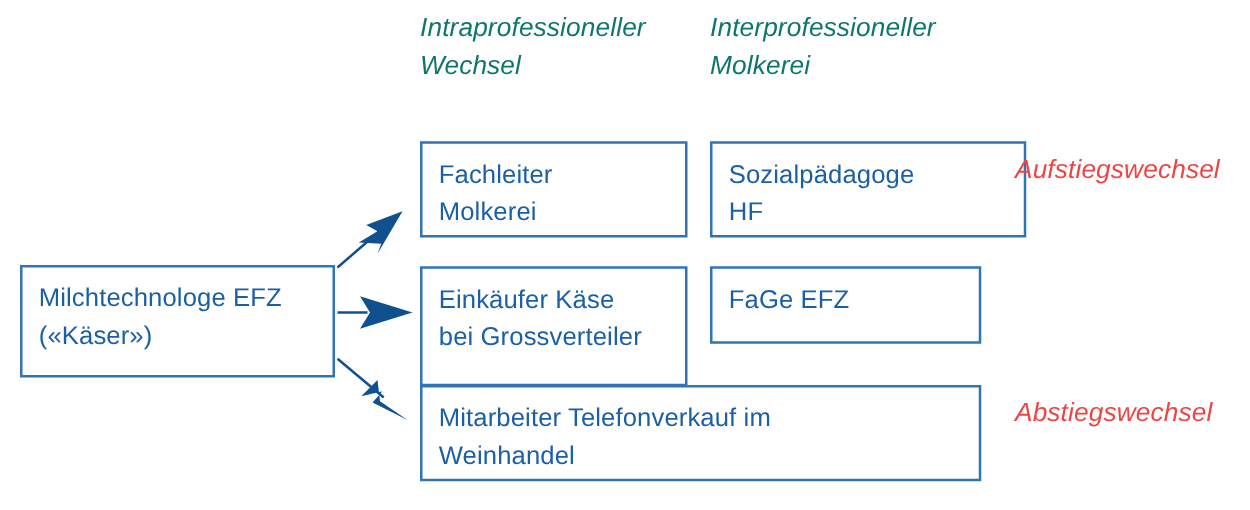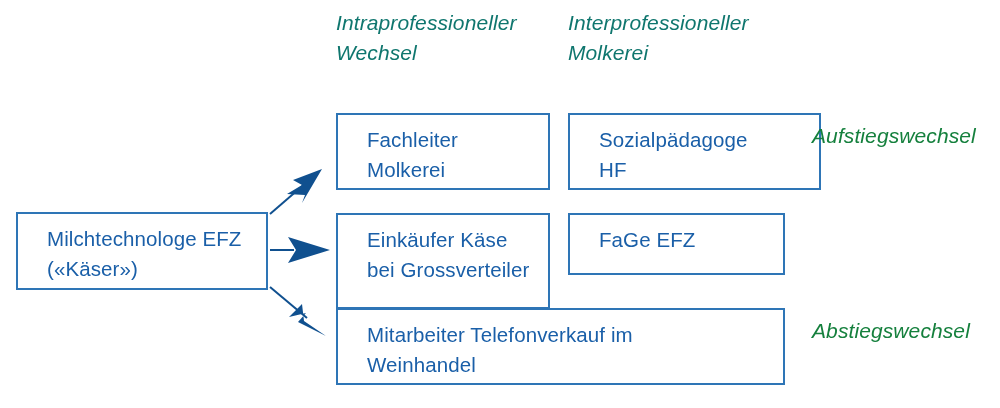--- a/index.html
+++ b/index.html
@@ -31,44 +31,44 @@
   #header-inter { left: 568px; top: 8px; width: 215px; }
 
   .node-box {
     position: absolute;
     box-sizing: border-box;
     border: 2px solid #2E75B6;
     background: #ffffff;
     color: #1A5FA8;
     font-size: 20.5px;
     line-height: 30px;
-    padding: 10px 0 0 29px;
+    padding: 10px 0 0 13px;
     white-space: pre-line;
     letter-spacing: 0.1px;
   }
 
   #source-box {
     left: 16px;
     top: 212px;
     width: 252px;
-    height: 78px;
+    height: 90px;
   }
 
   #box-r1c1 { left: 336px; top: 113px; width: 214px; height: 77px; }
   #box-r1c2 { left: 568px; top: 113px; width: 253px; height: 77px; }
   #box-r2c1 { left: 336px; top: 213px; width: 214px; height: 96px; }
   #box-r2c2 { left: 568px; top: 213px; width: 217px; height: 62px; }
   #box-r3   { left: 336px; top: 308px; width: 449px; height: 77px; }
 
   .side-label {
     position: absolute;
     font-style: italic;
     font-size: 21px;
     line-height: 28px;
-    color: #15803d;
+    color: #ef4444;
     white-space: nowrap;
     letter-spacing: 0.1px;
   }
   #label-aufstieg { left: 812px; top: 122px; }
   #label-abstieg  { left: 812px; top: 317px; }
 
   #arrow-layer {
     position: absolute;
     left: 0;
     top: 0;

